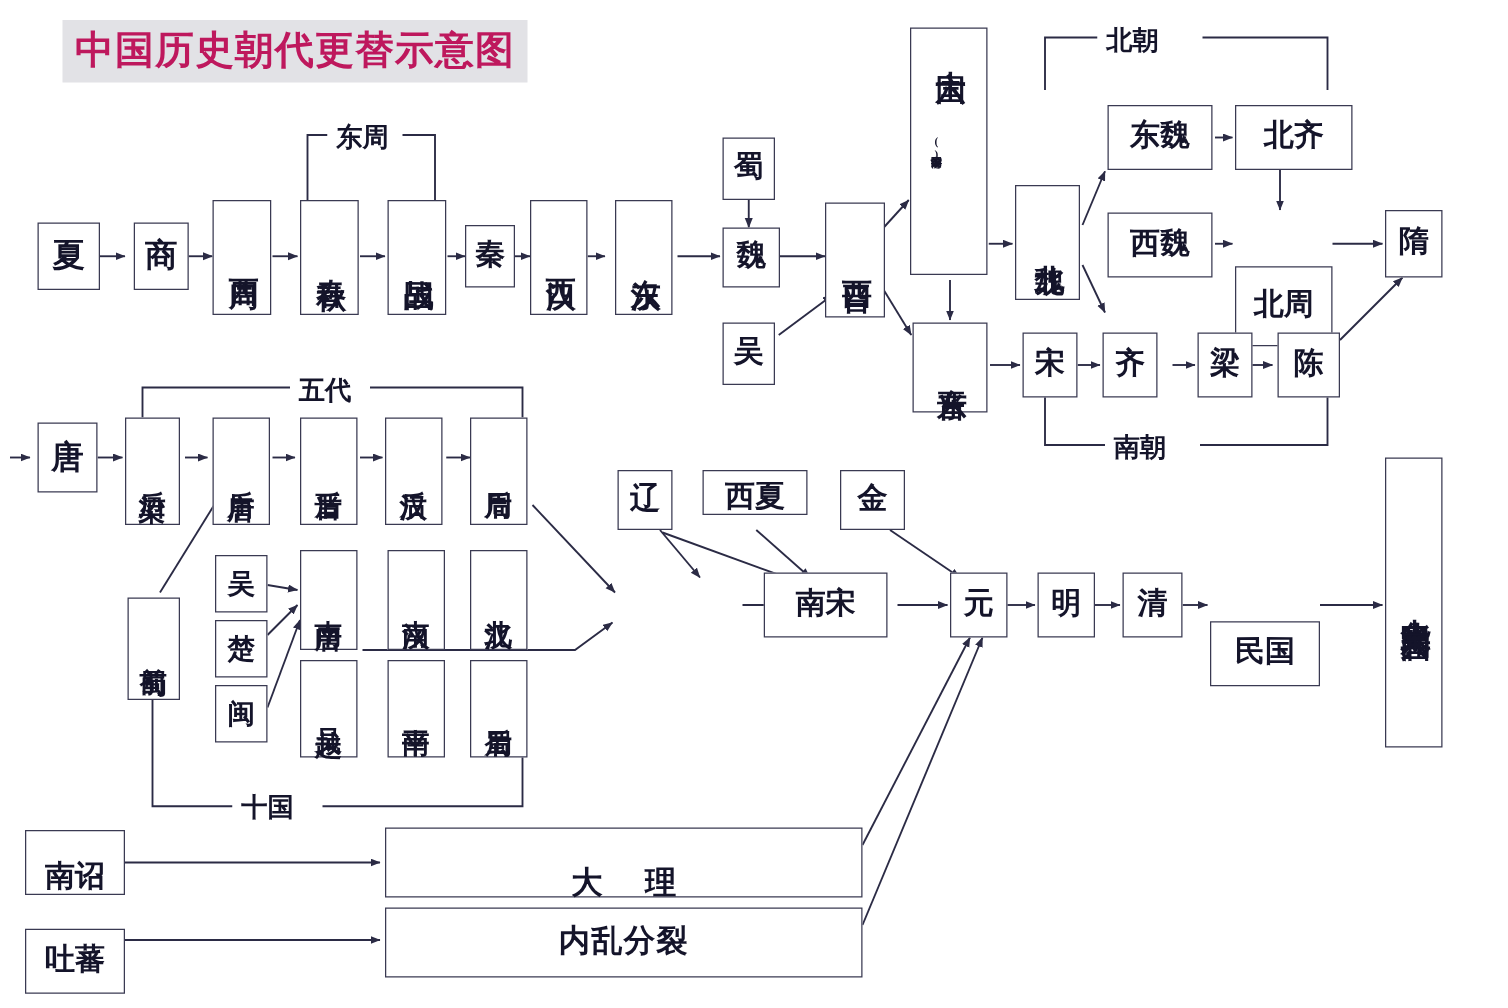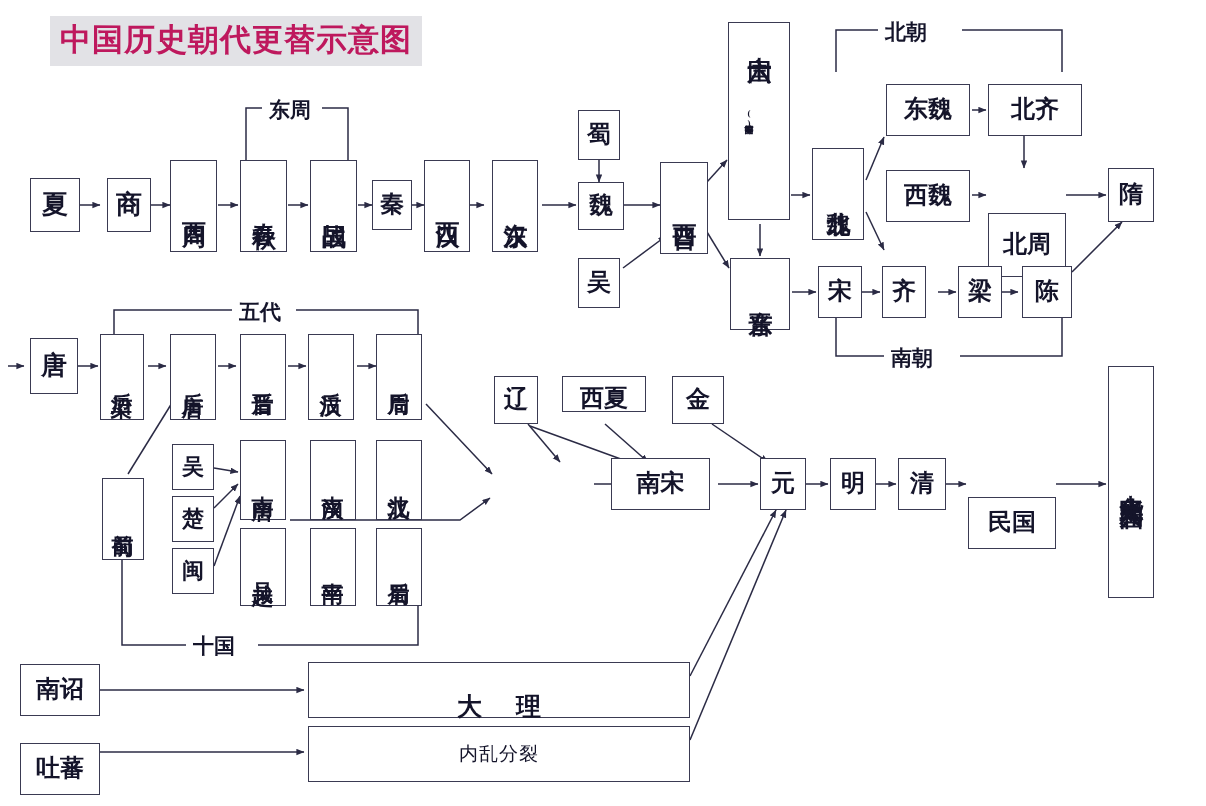--- a/index.html
+++ b/index.html
@@ -23,21 +23,21 @@
   .title span{font-size:31px;font-weight:700;letter-spacing:1px;color:#be185d;
               font-family:"Liberation Serif","DejaVu Serif",serif;}
 
   .brlabel{position:absolute;z-index:4;background:#fff;padding:0 7px;}
   .brlabel span{font-size:21px;font-weight:700;color:#14142a;white-space:nowrap;}
 
   .tiny{position:absolute;z-index:4;}
   .tiny span{font-size:9px;font-weight:700;color:#14142a;
              writing-mode:vertical-rl;text-orientation:upright;line-height:1;}
 
-  .wide span{font-size:19px;font-weight:400;letter-spacing:1px;}
+  .wide span{font-size:25px;font-weight:700;letter-spacing:1px;}
   .wide2 span{font-size:25px;font-weight:700;letter-spacing:34px;padding-left:34px;margin-top:35px;}
 </style>
 </head>
 <body>
 
 <div id="stage">
 
   <div class="title">
     <span>中国历史朝代更替示意图</span>
   </div>
@@ -304,21 +304,21 @@
   <div class="box f24" style="left:898px;top:458px;width:48px;height:52px;">
     <span>清</span>
     </div>
   <div class="box f24" style="left:968px;top:458px;width:88px;height:52px;margin-top:39px;">
     <span>民国</span>
     </div>
   <div class="box v f24" style="left:1108px;top:366px;width:46px;height:232px;">
     <span>中华人民共和国</span>
     </div>
 
-  <div class="box f24" style="left:20px;top:664px;width:80px;height:52px;">
+  <div class="box f24" style="left:20px;top:664px;width:80px;height:52px;align-items:flex-end;">
     <span>南诏</span>
     </div>
   <div class="box wide2" style="left:308px;top:662px;width:382px;height:56px;">
     <span>大理</span>
     </div>
   <div class="box f24" style="left:20px;top:743px;width:80px;height:52px;">
     <span>吐蕃</span>
     </div>
   <div class="box wide" style="left:308px;top:726px;width:382px;height:56px;">
     <span>内乱分裂</span>

